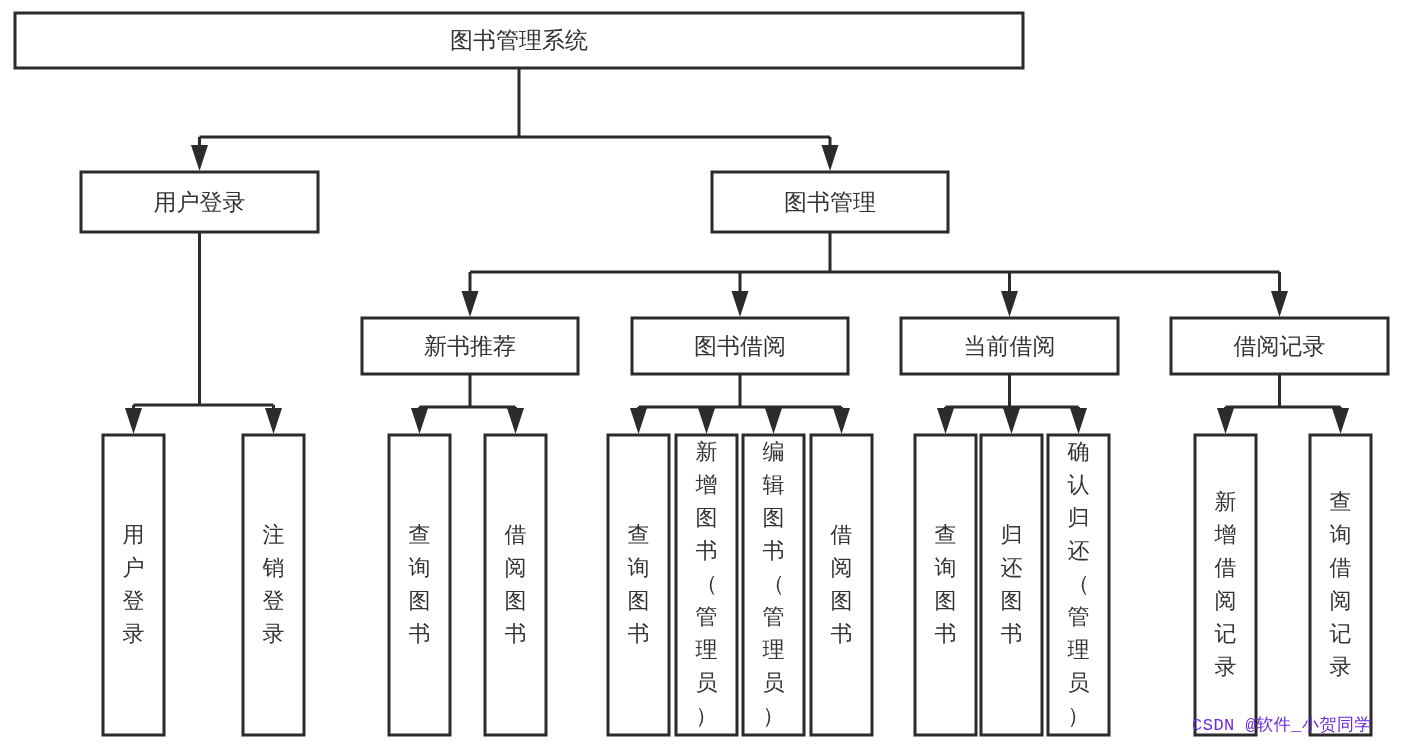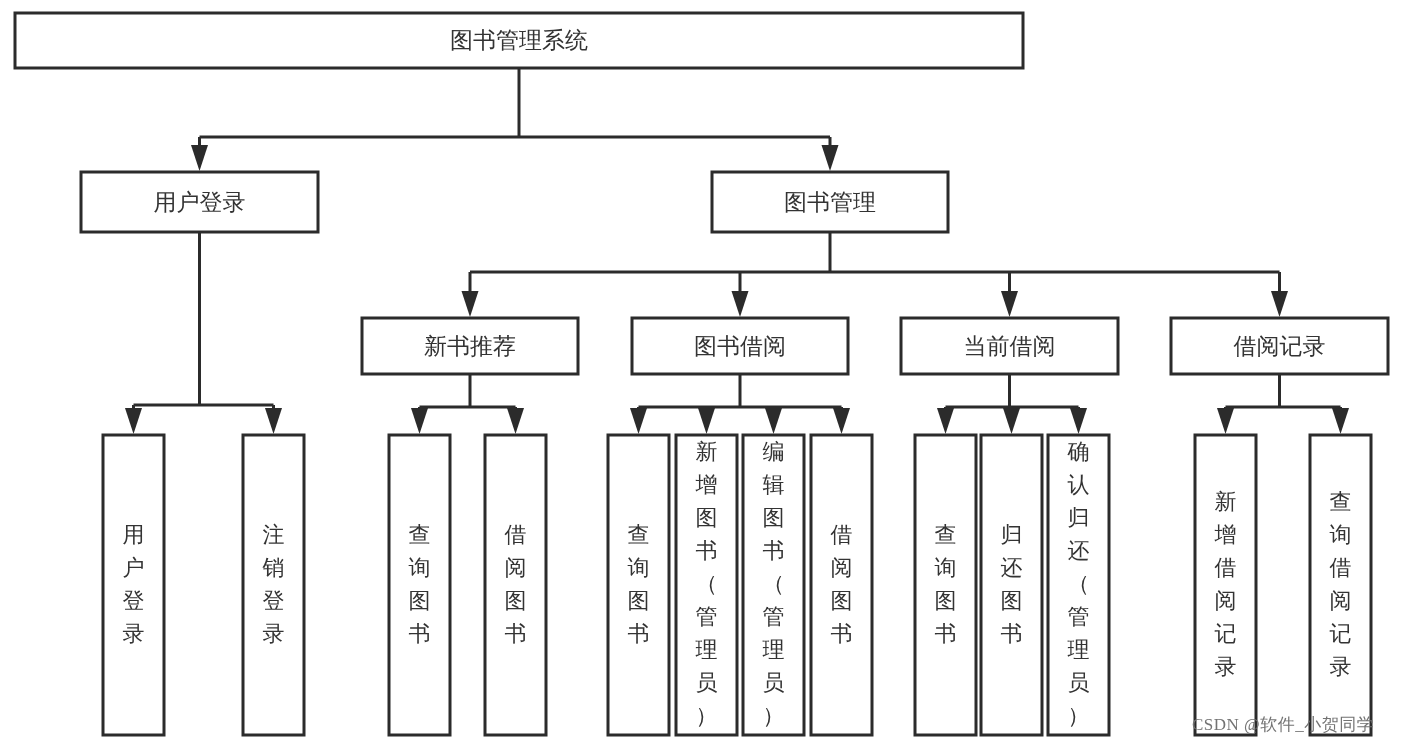--- a/index.html
+++ b/index.html
@@ -19,23 +19,23 @@
     font-family:"DejaVu Sans","Liberation Sans",sans-serif;
     text-anchor:middle;
     dominant-baseline:middle;
   }
   .label-h{font-size:23px;}
   .label-v{font-size:22px;}
   .watermark{
     position:absolute;
     left:1192px;top:713px;
     font-size:17px;
-    color:#737373;
+    color:#6d28d9;
     white-space:nowrap;
-    font-family:Liberation Serif, serif;
+    font-family:Liberation Mono, monospace;
     letter-spacing:0.5px;
   }
 </style>
 </head>
 <body>
 
 <div id="diagram-root">
   <svg id="tree" viewBox="0 0 1405 747">
     <g id="edges-layer">
         <g>

